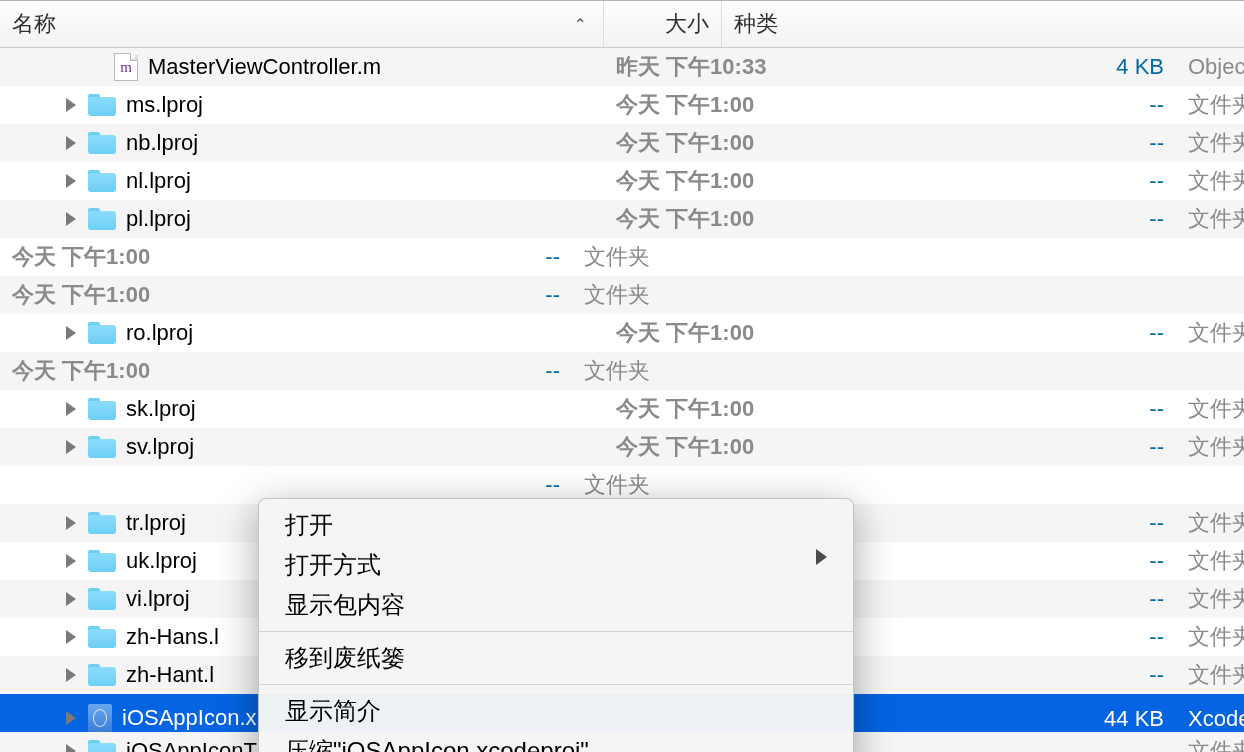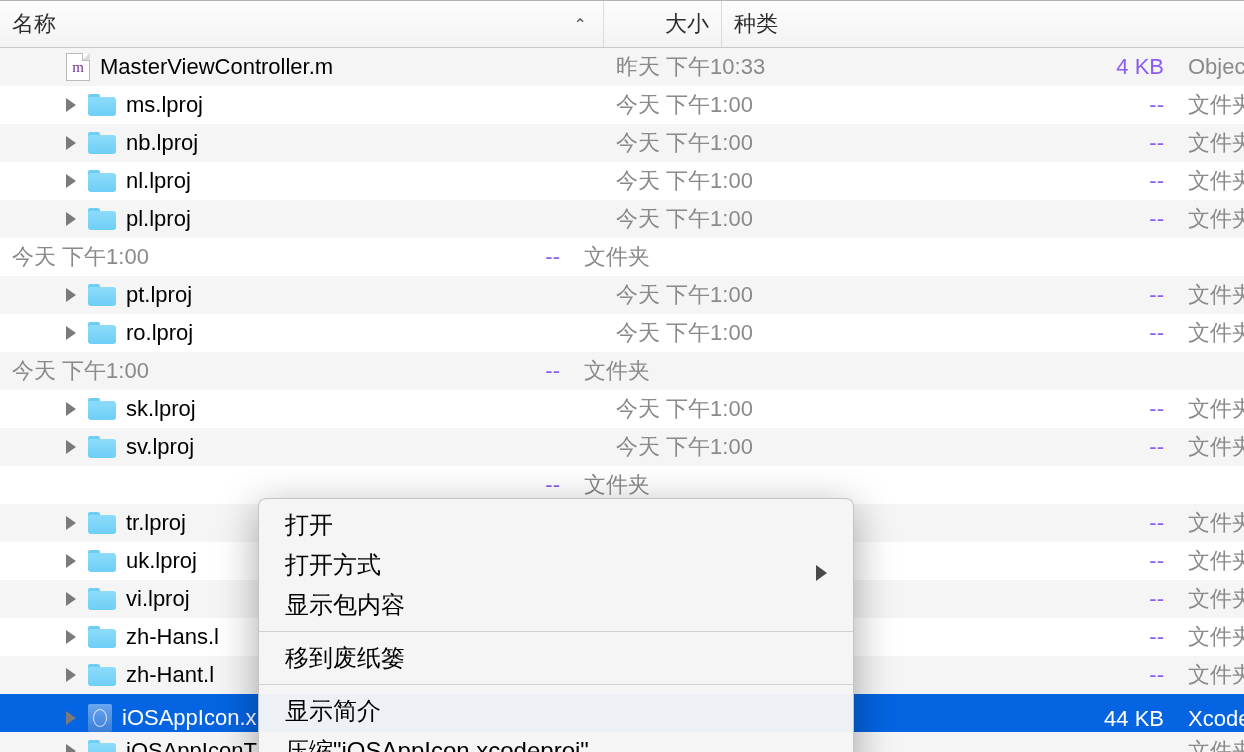--- a/index.html
+++ b/index.html
@@ -65,22 +65,22 @@
     .row.selected .kind-cell {
       color: #ffffff;
     }
     .name-cell {
       width: 604px;
       display: flex;
       align-items: center;
       overflow: hidden;
       white-space: nowrap;
     }
-    .date-cell { width: 454px; padding-left: 12px; color: #8a8a8a; white-space: nowrap; }
-    .size-cell { width: 118px; text-align: right; padding-right: 12px; color: #8b5cf6; }
+    .date-cell { width: 454px; padding-left: 12px; color: #8a8a8a; white-space: nowrap; font-weight: bold; }
+    .size-cell { width: 118px; text-align: right; padding-right: 12px; color: #0369a1; }
     .kind-cell { flex: 1; padding-left: 12px; color: #8a8a8a; white-space: nowrap; overflow: hidden; }
     .disclosure {
       width: 0;
       height: 0;
       border-top: 7px solid transparent;
       border-bottom: 7px solid transparent;
       border-left: 10px solid #7a7a7a;
       margin-right: 12px;
       flex-shrink: 0;
     }
@@ -156,21 +156,21 @@
       content: "";
       position: absolute;
       top: 5px;
       left: 5px;
       right: 5px;
       bottom: 5px;
       border: 1.5px solid rgba(255,255,255,0.8);
       border-radius: 50%;
     }
     .indent0 { padding-left: 66px; }
-    .indent1 { padding-left: 44px; }
+    .indent1 { padding-left: 92px; }
     .filename {
       color: #000;
       white-space: nowrap;
     }
     .row.selected .filename {
       color: #fff;
     }
     .context-menu {
       position: absolute;
       left: 258px;
@@ -179,21 +179,21 @@
       background: rgba(245,245,245,0.97);
       border: 1px solid rgba(0,0,0,0.2);
       border-radius: 8px;
       box-shadow: 0 10px 40px rgba(0,0,0,0.35);
       padding: 6px 0;
     }
     .menu-item {
       padding: 4px 26px;
       font-size: 24px;
       display: flex;
-      align-items: flex-end;
+      align-items: flex-start;
       justify-content: space-between;
       color: #000;
     }
     .menu-divider {
       border-top: 1px solid #d0d0d0;
       margin: 6px 0;
     }
     .submenu-arrow {
       width: 0;
       height: 0;
@@ -271,25 +271,20 @@
       <div class="date-cell">今天 下午1:00</div>
       <div class="size-cell">--</div>
       <div class="kind-cell">文件夹</div>
     </div>
     <div class="row">
       <div class="date-cell">今天 下午1:00</div>
       <div class="size-cell">--</div>
       <div class="kind-cell">文件夹</div>
     </div>
     <div class="row alt">
-      <div class="name-cell indent0">
-        <div class="disclosure"></div>
-        <div class="folder-icon"></div>
-        <span class="filename">pt.lproj</span>
-      </div>
       <div class="date-cell">今天 下午1:00</div>
       <div class="size-cell">--</div>
       <div class="kind-cell">文件夹</div>
     </div>
     <div class="row">
       <div class="name-cell indent0">
         <div class="disclosure"></div>
         <div class="folder-icon"></div>
         <span class="filename">ro.lproj</span>
       </div>

